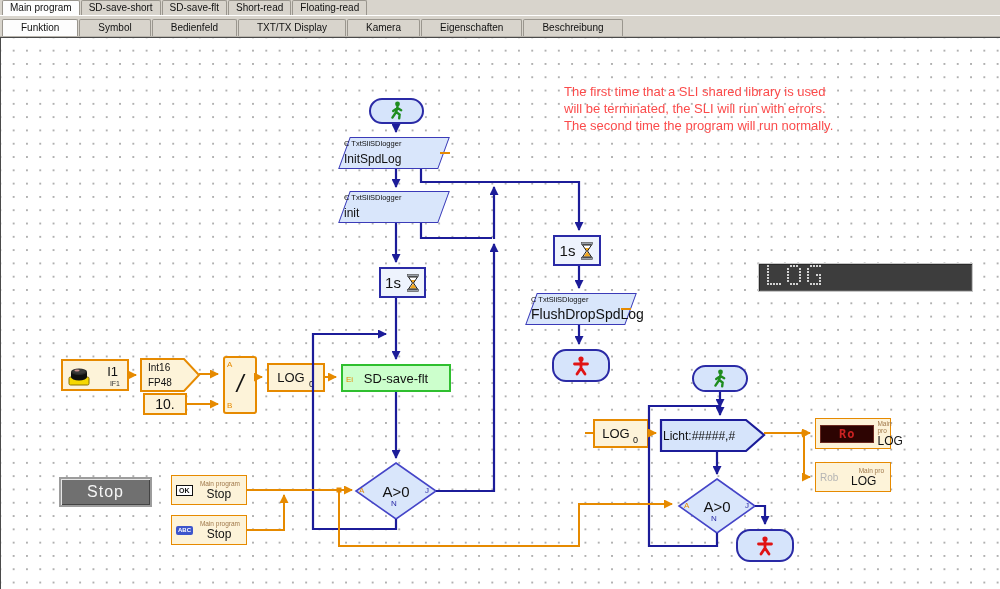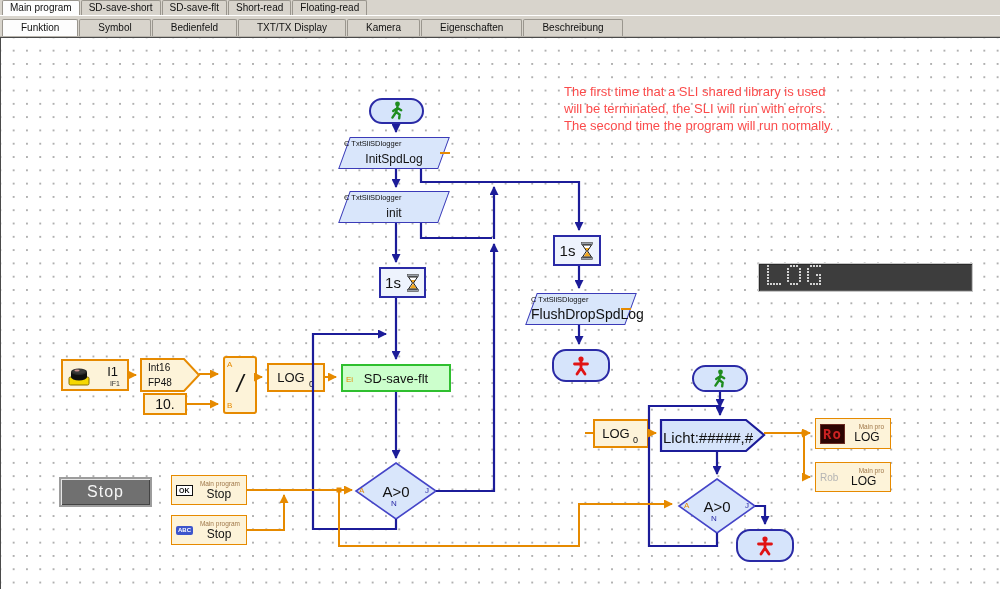--- a/index.html
+++ b/index.html
@@ -20,51 +20,51 @@
       background-size:13.3px 13.3px;background-position:6px 6px}
   .abs{position:absolute;box-sizing:border-box}
   svg.layer{position:absolute;left:0;top:0;width:1000px;height:552px}
   svg.shapes{z-index:1}
   svg.lines{z-index:3;pointer-events:none}
   .blk{z-index:2}
   
   .stadium{border:2px solid #2a2aa6;border-radius:14px;background:#d6e4fb;display:flex;align-items:center;justify-content:center}
   .para-bg{position:absolute;inset:0;transform:skewX(-20deg);background:#d9e6fb;border:1.6px solid #3b3bb8}
   .para-head{position:absolute;top:2px;left:0;right:0;text-align:left;font-size:7.5px;color:#111}
-  .para-label{position:absolute;bottom:3px;left:0;right:0;text-align:center;font-size:12px;color:#111}
+  .para-label{position:absolute;bottom:3px;left:0;right:0;font-size:12px;color:#111}
   .para-label.small{font-size:14px}
   .wait{border:2px solid #2a2aa6;background:#eef3fd;display:flex;align-items:center;justify-content:center;gap:5px}
   .wait .t{font-size:15px;color:#111}
   .sub{border:2px solid #2fbf2f;background:#ccffcc;display:flex;align-items:center;justify-content:center}
   .sub .port{position:absolute;left:3px;top:9px;font-size:8px;color:#e68a00}
   .sub .t{font-size:13px;color:#111}
   .ob{border:2px solid #e68a00;background:#fdf3d9}
   .log .t{position:absolute;left:0;right:10px;top:5px;text-align:center;font-size:13px;color:#111}
   .log .v{position:absolute;right:9px;bottom:1px;font-size:9px;color:#111}
   .dlabel{z-index:2;text-align:center;font-size:15px;color:#111}
   .port{z-index:2;font-size:8px}
   .port.o{color:#e68a00}.port.b{color:#2a2aa6}
   .i1 .big{position:absolute;right:9px;top:3px;font-size:13px;color:#111}
   .i1 .sm{position:absolute;right:7px;bottom:2px;font-size:7px;color:#333}
   .convtxt{z-index:2;font-size:10px;color:#111}
   .c10{display:flex;align-items:center;justify-content:center;font-size:14px;color:#111}
   .divb{border-radius:3px}
   .divb .sl{position:absolute;left:0;right:0;top:12px;text-align:center;font-size:24px;font-style:italic;color:#111}
   .divb .pa{position:absolute;left:2px;top:2px}.divb .pb{position:absolute;left:2px;bottom:2px}
-  .lichttxt{z-index:2;font-size:15px;color:#111;text-align:left;white-space:nowrap}
+  .lichttxt{z-index:2;font-size:12px;color:#111;text-align:left;white-space:nowrap}
   .stopbtn{background:#707070;border:2px solid #9c9c9c;box-shadow:inset 1px 1px 0 #e6e6e6,inset -1px -1px 0 rgba(0,0,0,.4);
            display:flex;align-items:center;justify-content:center;font-size:16px;color:#f6f6f6;letter-spacing:1px;cursor:pointer}
   .cmd{display:flex;align-items:center;padding:2px 4px;gap:3px;border-width:1.6px}
   .cmd .col{flex:1;display:flex;flex-direction:column;align-items:center}
   .cmd .scope{font-size:6.5px;color:#a0784a;align-self:flex-end;margin-right:2px}
   .cmd .lbl{font-size:12px;color:#111}
   .ok-ic{background:#fff;border:1px solid #111;color:#111;font-size:7px;font-weight:bold;padding:0 2px;line-height:9px}
   .abc-ic{background:#3d55cc;color:#fff;font-size:6px;font-weight:bold;border-radius:2px;padding:1px 2px;line-height:7px}
   .ro-ic{background:#2d0402;border:1px solid #6a2a22;color:#c22;font-family:"DejaVu Sans Mono",monospace;
-         font-size:14px;font-weight:bold;padding:1px 2px;letter-spacing:1px}
+         font-size:12px;font-weight:bold;padding:1px 18px;letter-spacing:1px}
   .rob-ic{color:#b4b4b4;font-size:10px}
   .disp{background:#3d3d3d;border:1px solid #c6c6c6;box-shadow:inset 1px 1px 0 #2a2a2a,inset -1px -1px 0 #5a5a5a;
         display:flex;align-items:center;padding-left:8px}
   .dmchar{position:relative;display:inline-block;width:15px;height:21px;margin-right:5px}
   .dmchar i{position:absolute;width:2px;height:2px;background:#d2d2d2}
   .note{z-index:2;font-size:13px;line-height:17px;color:#fb4b4b;white-space:nowrap}
 </style>
 </head>
 <body>
 

